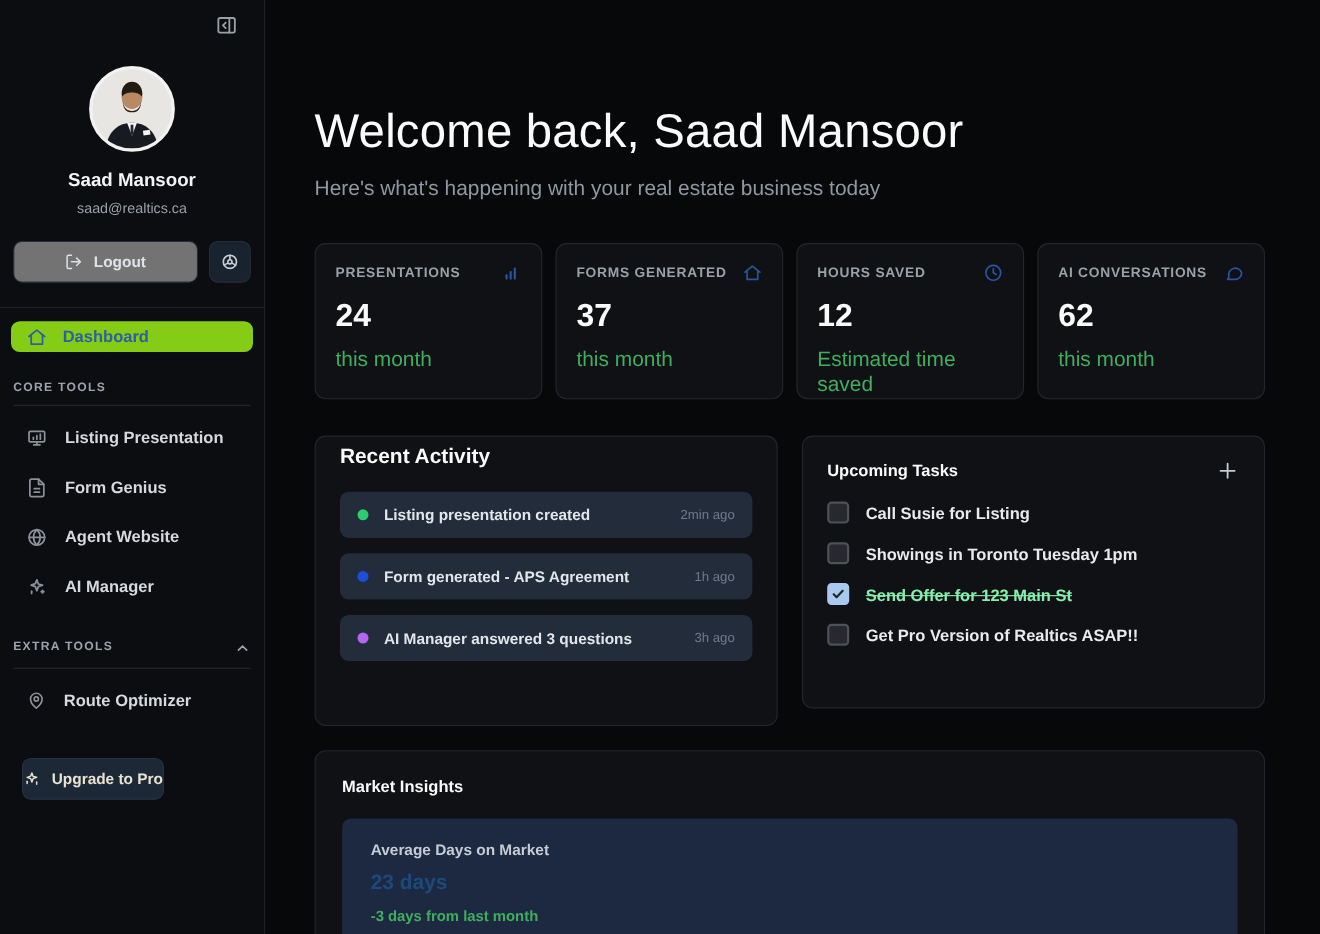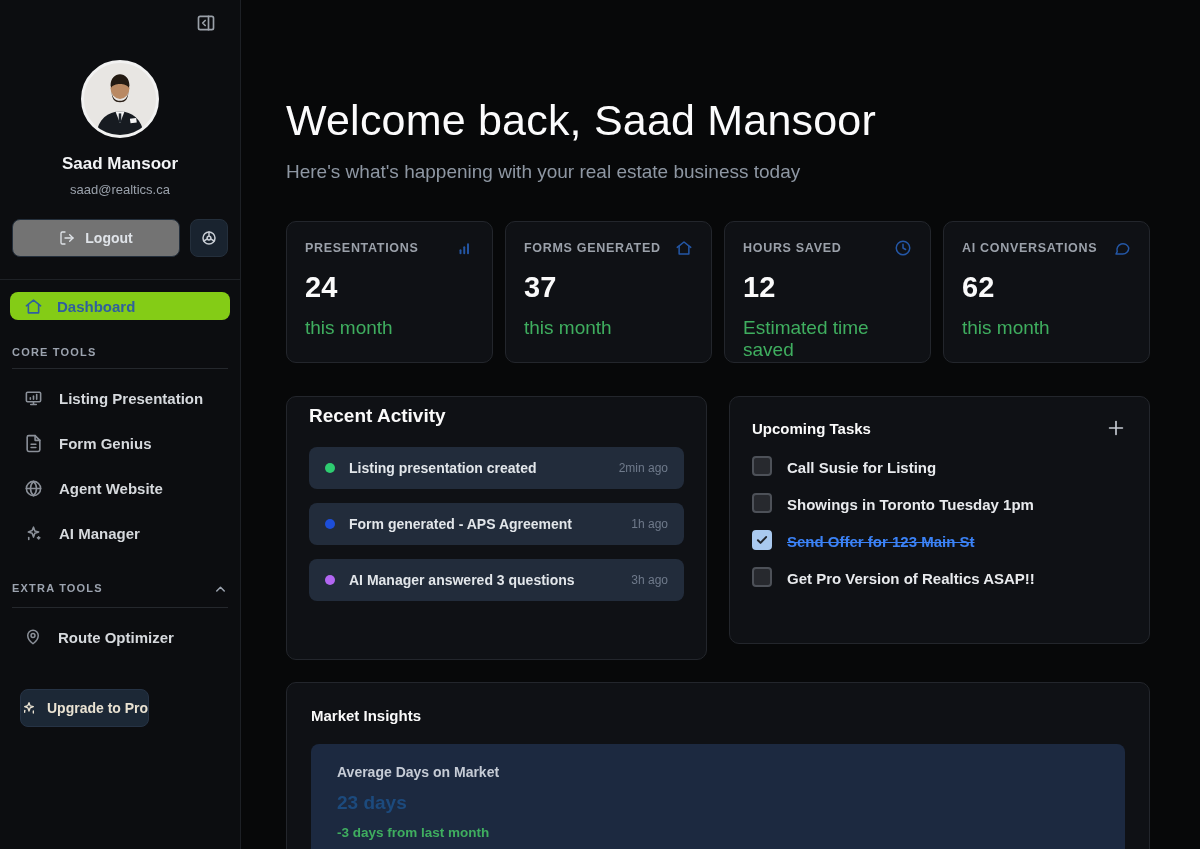--- a/index.html
+++ b/index.html
@@ -70,21 +70,21 @@
 
   .tasks-panel { height:248px; padding:20px 22px; }
   .tasks-head { display:flex; align-items:center; justify-content:space-between; }
   .panel-title-sm { font-size:15px; font-weight:800; color:#fafafa; }
   .add-task-btn { background:none; border:none; color:#c7ccd4; cursor:pointer; display:flex; }
   .task-row { display:flex; align-items:flex-end; gap:15px; margin-top:17px; cursor:pointer; }
   .checkbox { width:20px; height:20px; border-radius:4px; background:#27292e;
     border:2px solid #4d5158; flex:0 0 20px; display:flex; align-items:center; justify-content:center; }
   .checkbox.checked { background:#a9c9ef; border-color:#a9c9ef; color:#20242b; }
   .task-label { font-size:15px; font-weight:600; color:#e8eaed; }
-  .task-row.done .task-label { color:#3b82f6; text-decoration:line-through; }
+  .task-row.done .task-label { color:#86efac; text-decoration:line-through; }
 
   .market-panel { margin-top:22px; padding:24px 24px; height:240px; }
   .metric-box { margin-top:20px; background:#1c2940; border-radius:8px; padding:20px 26px; height:112px; }
   .metric-label { font-size:14px; font-weight:600; color:#c6ccd6; }
   .metric-value { margin-top:12px; font-size:19px; font-weight:800; color:#1c4a7d; }
   .metric-change { margin-top:11px; font-size:13.5px; font-weight:600; color:#3fae5f; }
 
   svg { display:block; }
 </style>
 </head>

